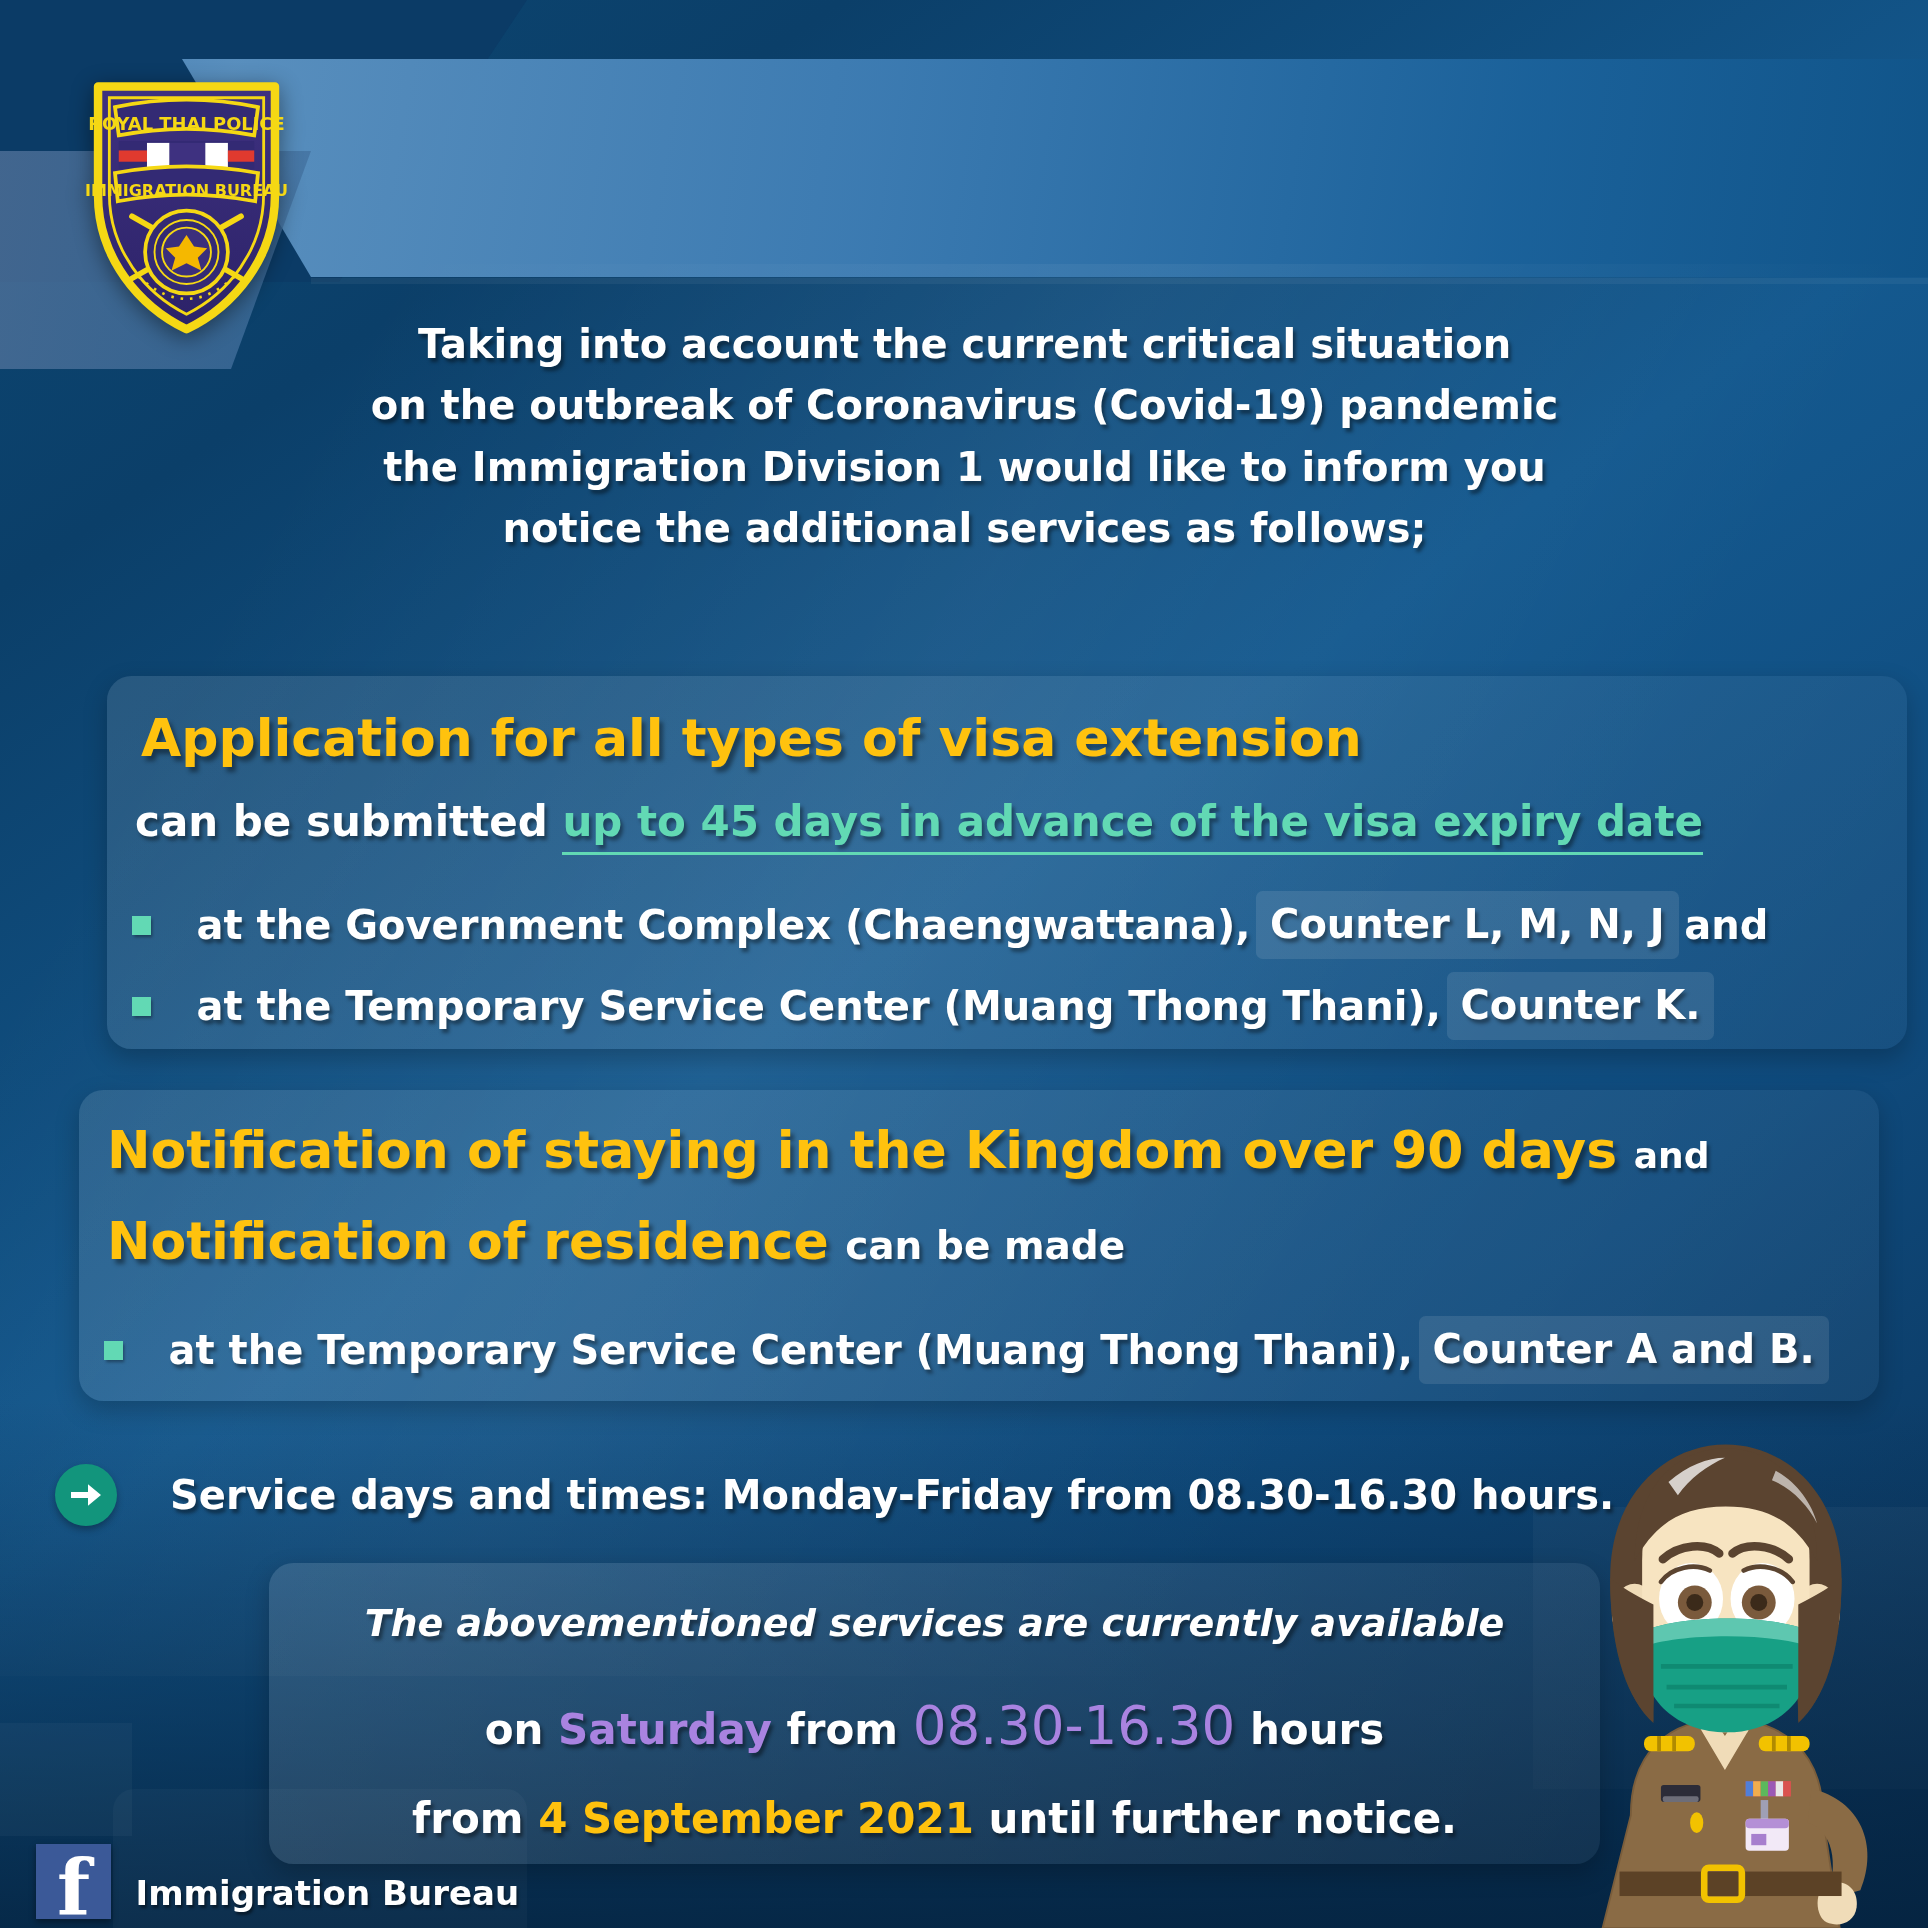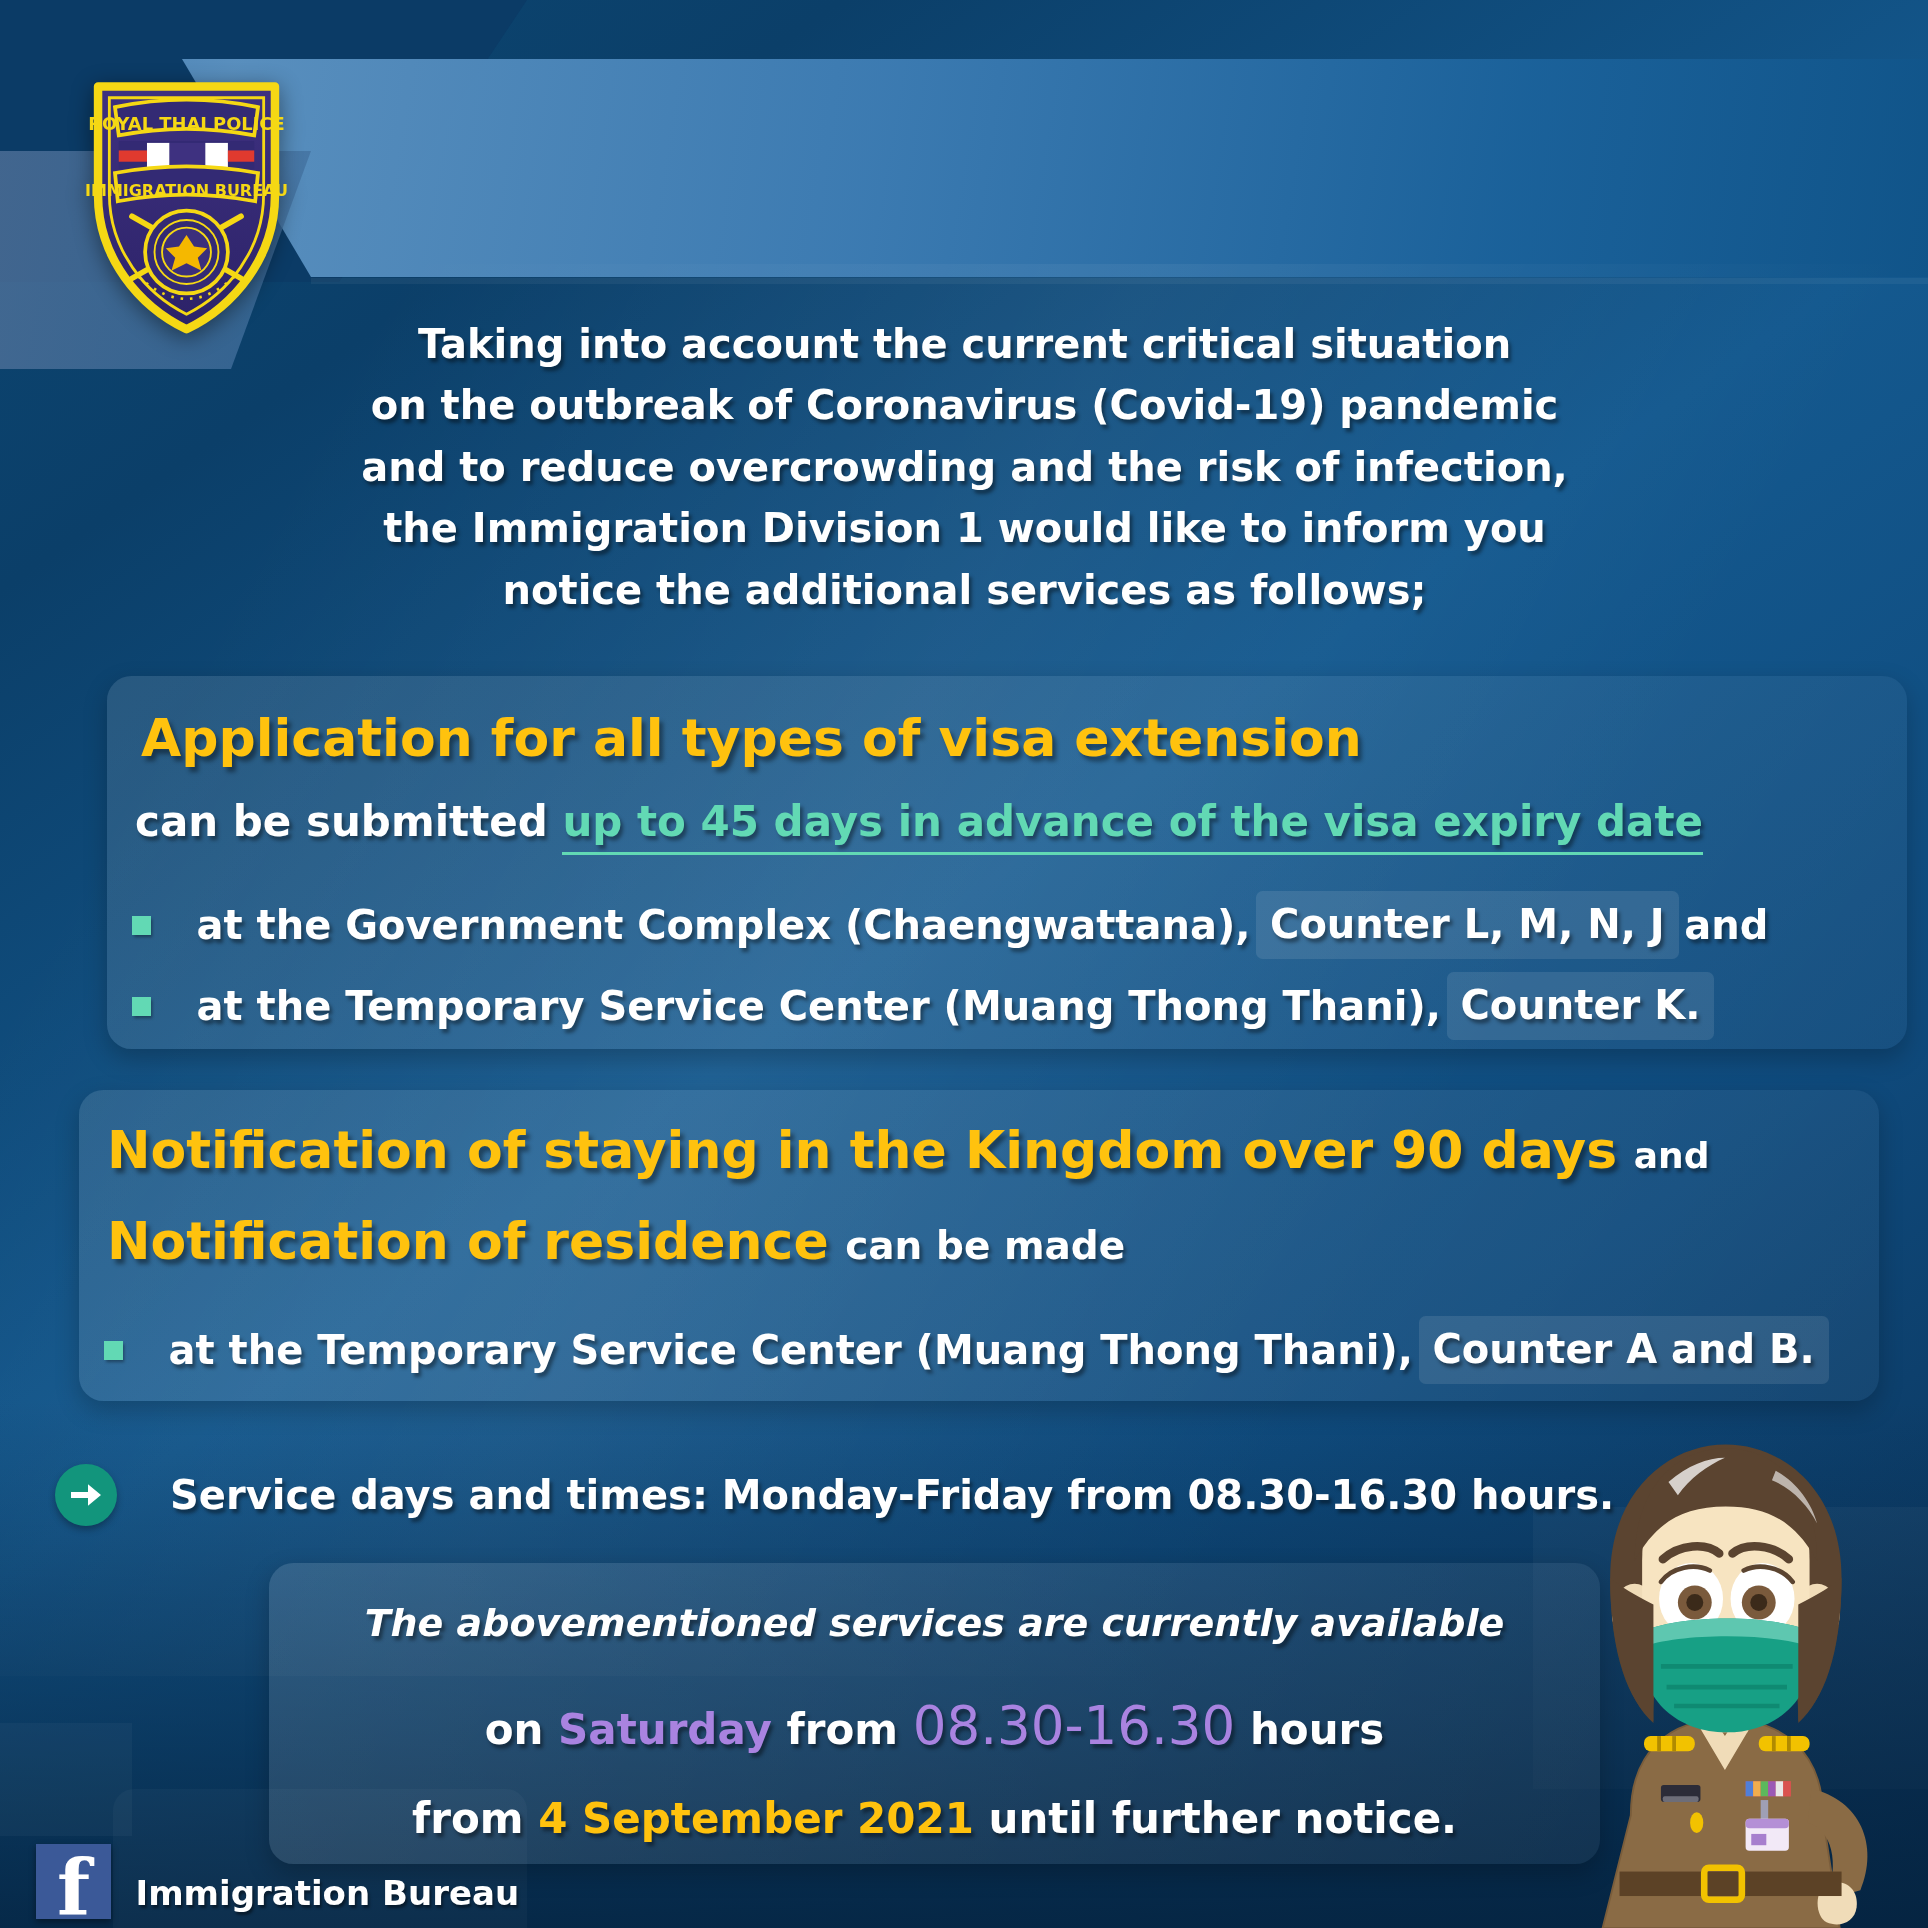--- a/index.html
+++ b/index.html
@@ -277,21 +277,20 @@
     <path id="thaiarc" d="M42 206 Q110 284 178 206" fill="none"></path>
     <text fill="#F5D814" font-size="15" font-weight="bold" font-family="'DejaVu Sans',sans-serif">
       <textPath href="#thaiarc" startOffset="50%" text-anchor="middle">· · · · · · · · · · · ·</textPath>
     </text>
   </svg>
 
 
   <div id="intro">
     <p>Taking into account the current critical situation</p>
     <p>on the outbreak of Coronavirus (Covid-19) pandemic</p>
-    <p>and to reduce overcrowding and the risk of infection,</p>
     <p>the Immigration Division 1 would like to inform you</p>
     <p>notice the additional services as follows;</p>
   </div>
 
   <div class="card" id="card1">
     <div class="line-title hd">Application for all types of visa extension</div>
 
     <div class="line-sub">
       <span class="wt">can be submitted </span><span class="green-ul">up to 45 days in advance of the visa expiry date</span>
     </div>

